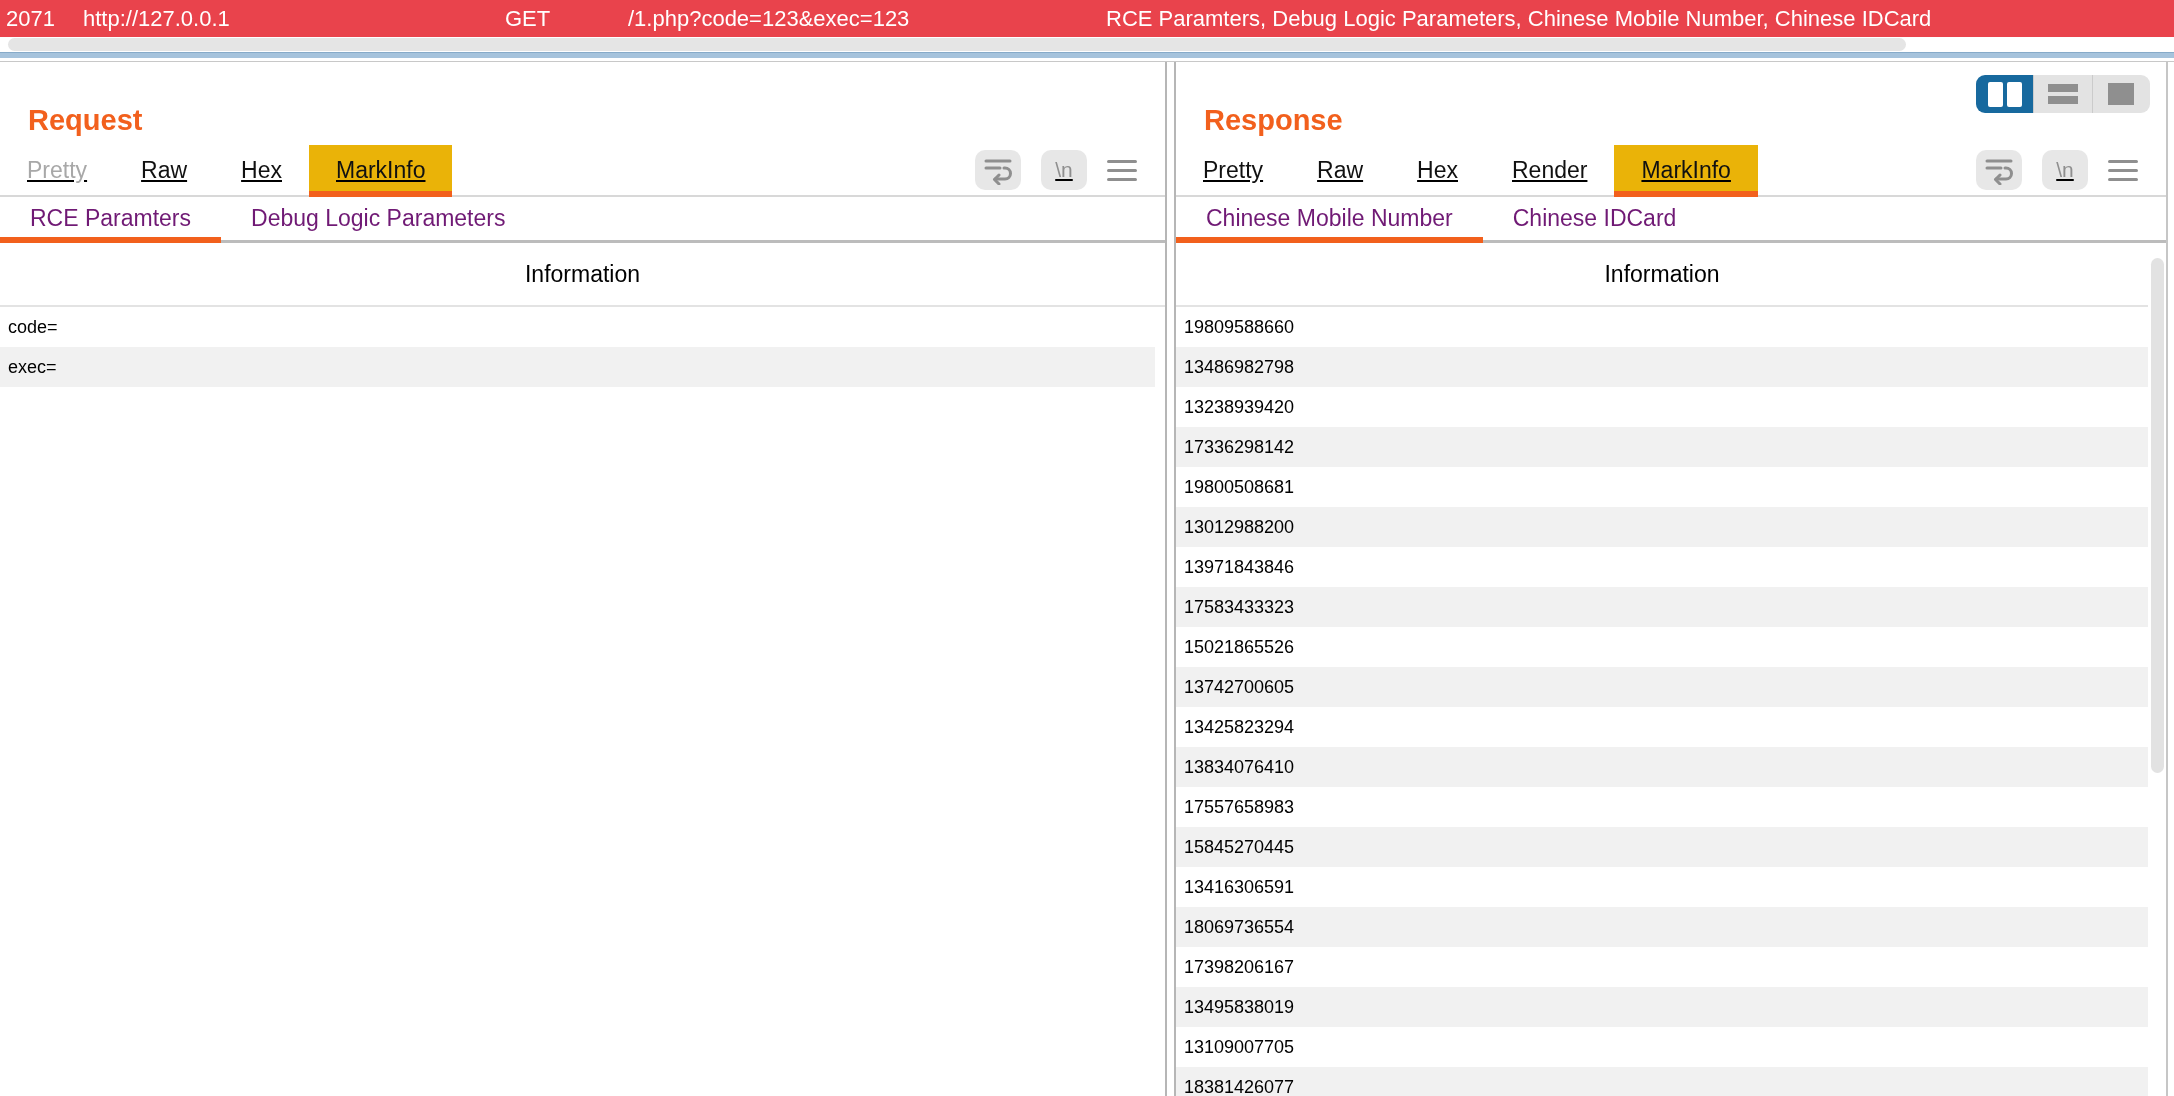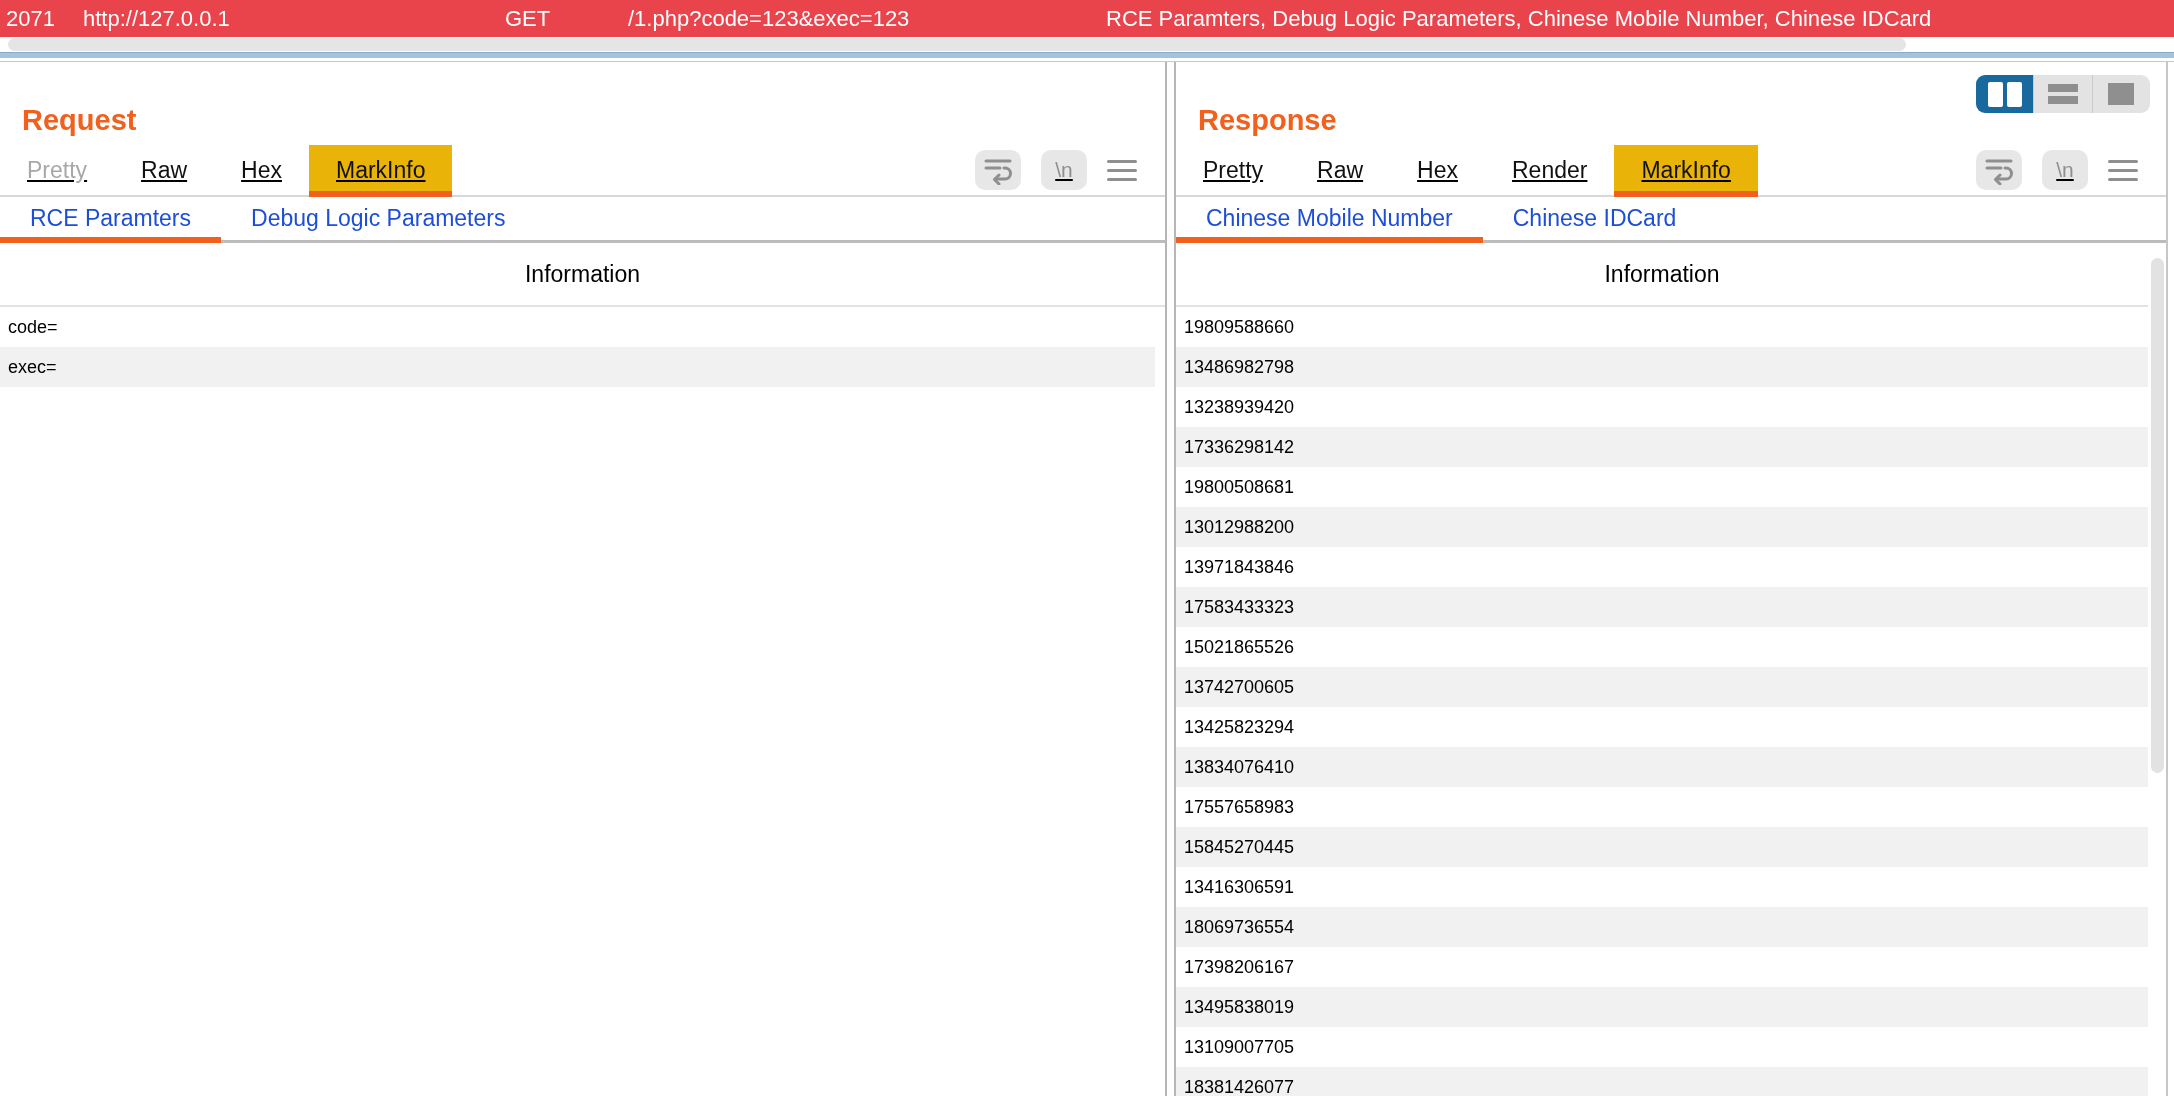--- a/index.html
+++ b/index.html
@@ -22,36 +22,36 @@
   
   .blue-line { position:absolute; top:52px; left:0; right:0; height:6px; background:#a6c3dc; border-top:1px solid #87abc9; }
 
   
   .content { position:absolute; top:61px; left:0; right:0; bottom:0; border-top:1px solid #c8c8c8; display:flex; background:#fff; }
   .panel { position:relative; background:#fff; }
   .panel.left  { width:1167px; border-right:2px solid #b6b6b6; }
   .spacer { width:7px; background:#fff; }
   .panel.right { flex:1; border-left:2px solid #b6b6b6; border-right:2px solid #c6c6c6; margin-right:6px; }
 
-  .panel-title { height:83px; display:flex; align-items:flex-end; padding:0 0 8px 22px; color:#f2601d; font-size:29px; font-weight:bold; }
+  .panel-title { height:83px; display:flex; align-items:flex-end; padding:0 0 8px 28px; color:#f2601d; font-size:29px; font-weight:bold; }
 
   .tab-row { height:52px; display:flex; align-items:stretch; border-bottom:2px solid #d8d8d8; position:relative; padding-right:28px;text-decoration:underline; }
   .tab { display:flex; align-items:center; padding:0 27px; font-size:23px; color:#111; position:relative; }
   .tab.selected { background:#eab308; }
   .tab.selected::after { content:""; position:absolute; left:0; right:0; bottom:-2px; height:6px; background:#f2601d; }
   .tab.disabled { color:#a8a8a8; }
 
   .tab-icons { margin-left:auto; display:flex; align-items:center; gap:20px; }
   .icon-btn { width:46px; height:40px; border-radius:10px; background:#e7e7e7; display:flex; align-items:center; justify-content:center; color:#8f8f8f; }
   .newline-btn { font-size:21px; }
   .burger { display:flex; flex-direction:column; gap:6px; width:30px; }
   .burger span { height:3px; background:#8f8f8f; border-radius:2px; }
 
   .subtab-row { height:46px; display:flex; border-bottom:3px solid #bcbcbc; position:relative; }
-  .subtab { display:flex; align-items:center; padding:0 30px; font-size:23px; color:#1d4ed8; position:relative; }
+  .subtab { display:flex; align-items:center; padding:0 30px; font-size:23px; color:#701a75; position:relative; }
   .subtab.selected::after { content:""; position:absolute; left:0; right:0; bottom:-3px; height:6px; background:#f2601d; }
 
   .col-header { height:64px; display:flex; align-items:center; justify-content:center; font-size:23px; color:#000; border-bottom:2px solid #e3e3e3; }
   .right .col-header { margin-right:18px; }
 
   .rows { }
   .left .rows  { margin-right:10px; }
   .right .rows { margin-right:18px; }
   .row { height:40px; line-height:40px; padding-left:8px; font-size:18px; color:#000; white-space:nowrap; overflow:hidden; }
   .row:nth-child(even) { background:#f1f1f1; }

